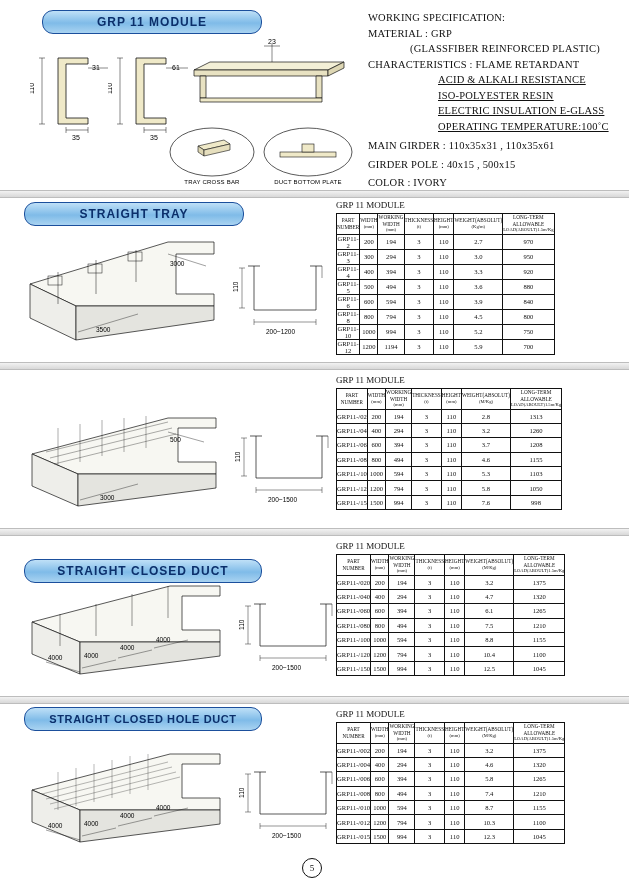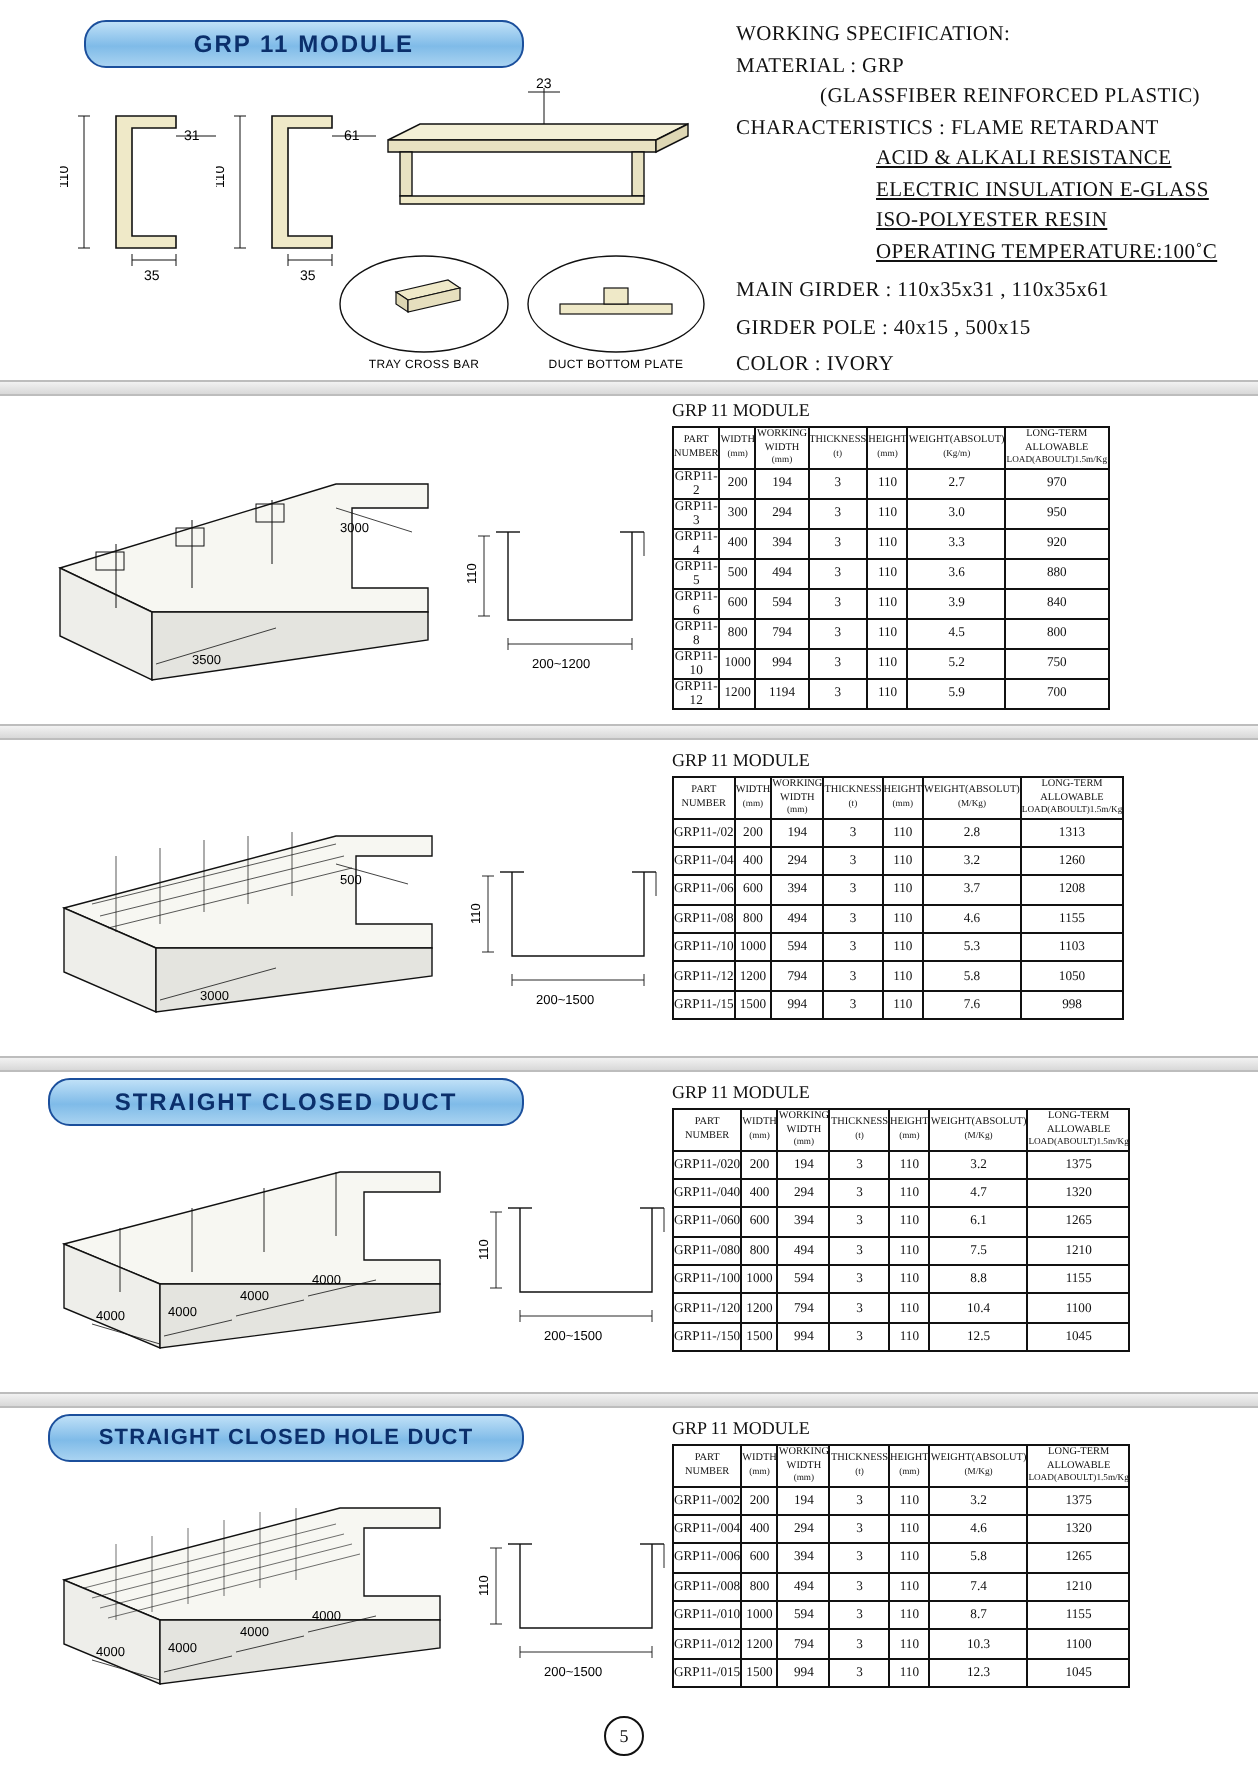--- a/index.html
+++ b/index.html
@@ -87,22 +87,22 @@
 <div class="page">
 
   <div class="pill" style="position:absolute;left:42px;top:10px;">GRP  11  MODULE</div>
 
   <div class="spec">
     <div>WORKING SPECIFICATION:</div>
     <div>MATERIAL : GRP</div>
     <div class="ind1">(GLASSFIBER REINFORCED PLASTIC)</div>
     <div>CHARACTERISTICS :  FLAME RETARDANT</div>
     <div class="ind2">ACID &amp; ALKALI RESISTANCE</div>
+    <div class="ind2">ISO-POLYESTER RESIN</div>
     <div class="ind2">ELECTRIC INSULATION E-GLASS</div>
-    <div class="ind2">ISO-POLYESTER RESIN</div>
     <div class="ind2">OPERATING TEMPERATURE:100˚C</div>
     <div style="height:4px"></div>
     <div>MAIN GIRDER :   110x35x31 ,  110x35x61</div>
     <div style="height:3px"></div>
     <div>GIRDER POLE :   40x15 ,  500x15</div>
     <div style="height:3px"></div>
     <div>COLOR : IVORY</div>
   </div>
 
   <div class="topbox">
@@ -174,20 +174,21 @@
       <text x="44" y="58" class="cap" text-anchor="middle">TRAY CROSS BAR</text>
       <text x="140" y="58" class="cap" text-anchor="middle">DUCT BOTTOM PLATE</text>
     </svg>
   </div>
 
   <div class="sep" style="top:190px"></div>
   <div class="sep" style="top:362px"></div>
   <div class="sep" style="top:528px"></div>
   <div class="sep" style="top:696px"></div>
 
+  <div class="pill" style="position:absolute;left:24px;top:202px;">STRAIGHT  TRAY</div>
 
   <div class="tbl-title" style="position:absolute;left:336px;top:200px;">GRP 11 MODULE</div>
 
   <table class="spec-tbl" style="position:absolute;left:336px;top:213px;">
     <thead>
       <tr>
         <th class="c0"><span>PART NUMBER</span></th>
         <th class="c1"><span>WIDTH</span><span class="u">(mm)</span></th>
         <th class="c2"><span>WORKING WIDTH</span><span class="u">(mm)</span></th>
         <th class="c3"><span>THICKNESS</span><span class="u">(t)</span></th>
@@ -431,21 +432,21 @@
       <line x1="11" y1="66" x2="17" y2="66"></line>
       <line x1="26" y1="80" x2="92" y2="80"></line>
       <line x1="26" y1="77" x2="26" y2="83"></line>
       <line x1="92" y1="77" x2="92" y2="83"></line>
       <line x1="98" y1="26" x2="98" y2="38"></line>
     </g>
     <text x="10" y="52" class="dim-txt" transform="rotate(-90 10,52)">110</text>
     <text x="38" y="92" class="dim-txt">200~1500</text>
   </svg>
 
-  <div class="pill wide" style="position:absolute;left:24px;top:539px;">STRAIGHT CLOSED DUCT</div>
+  <div class="pill wide" style="position:absolute;left:24px;top:559px;">STRAIGHT CLOSED DUCT</div>
 
   <div class="tbl-title" style="position:absolute;left:336px;top:541px;">GRP 11 MODULE</div>
 
   <table class="spec-tbl" style="position:absolute;left:336px;top:554px;">
     <thead>
       <tr>
         <th class="c0"><span>PART NUMBER</span></th>
         <th class="c1"><span>WIDTH</span><span class="u">(mm)</span></th>
         <th class="c2"><span>WORKING WIDTH</span><span class="u">(mm)</span></th>
         <th class="c3"><span>THICKNESS</span><span class="u">(t)</span></th>

